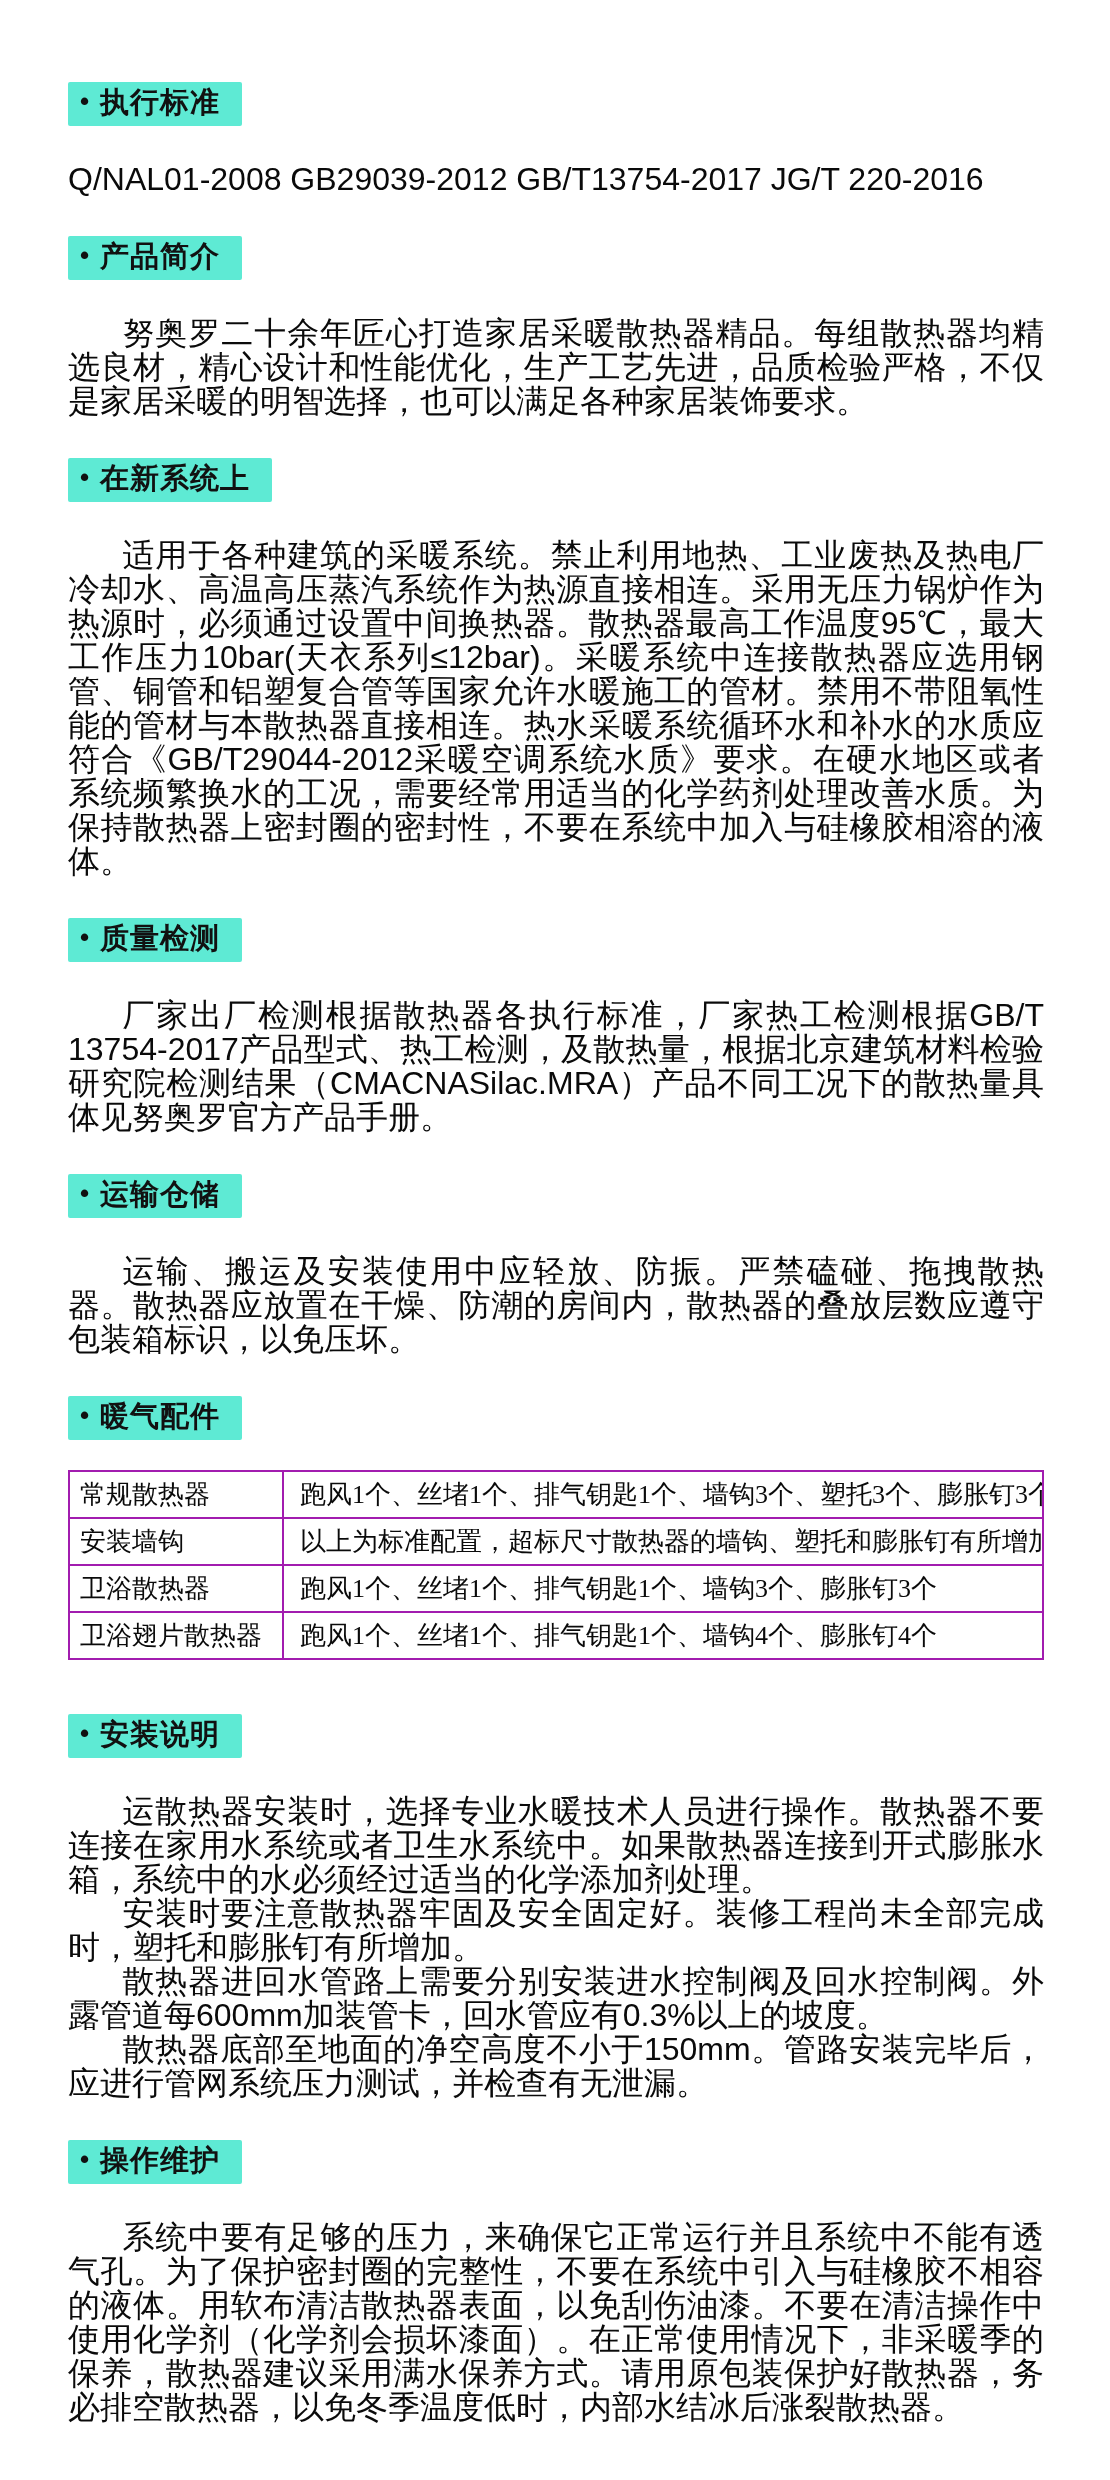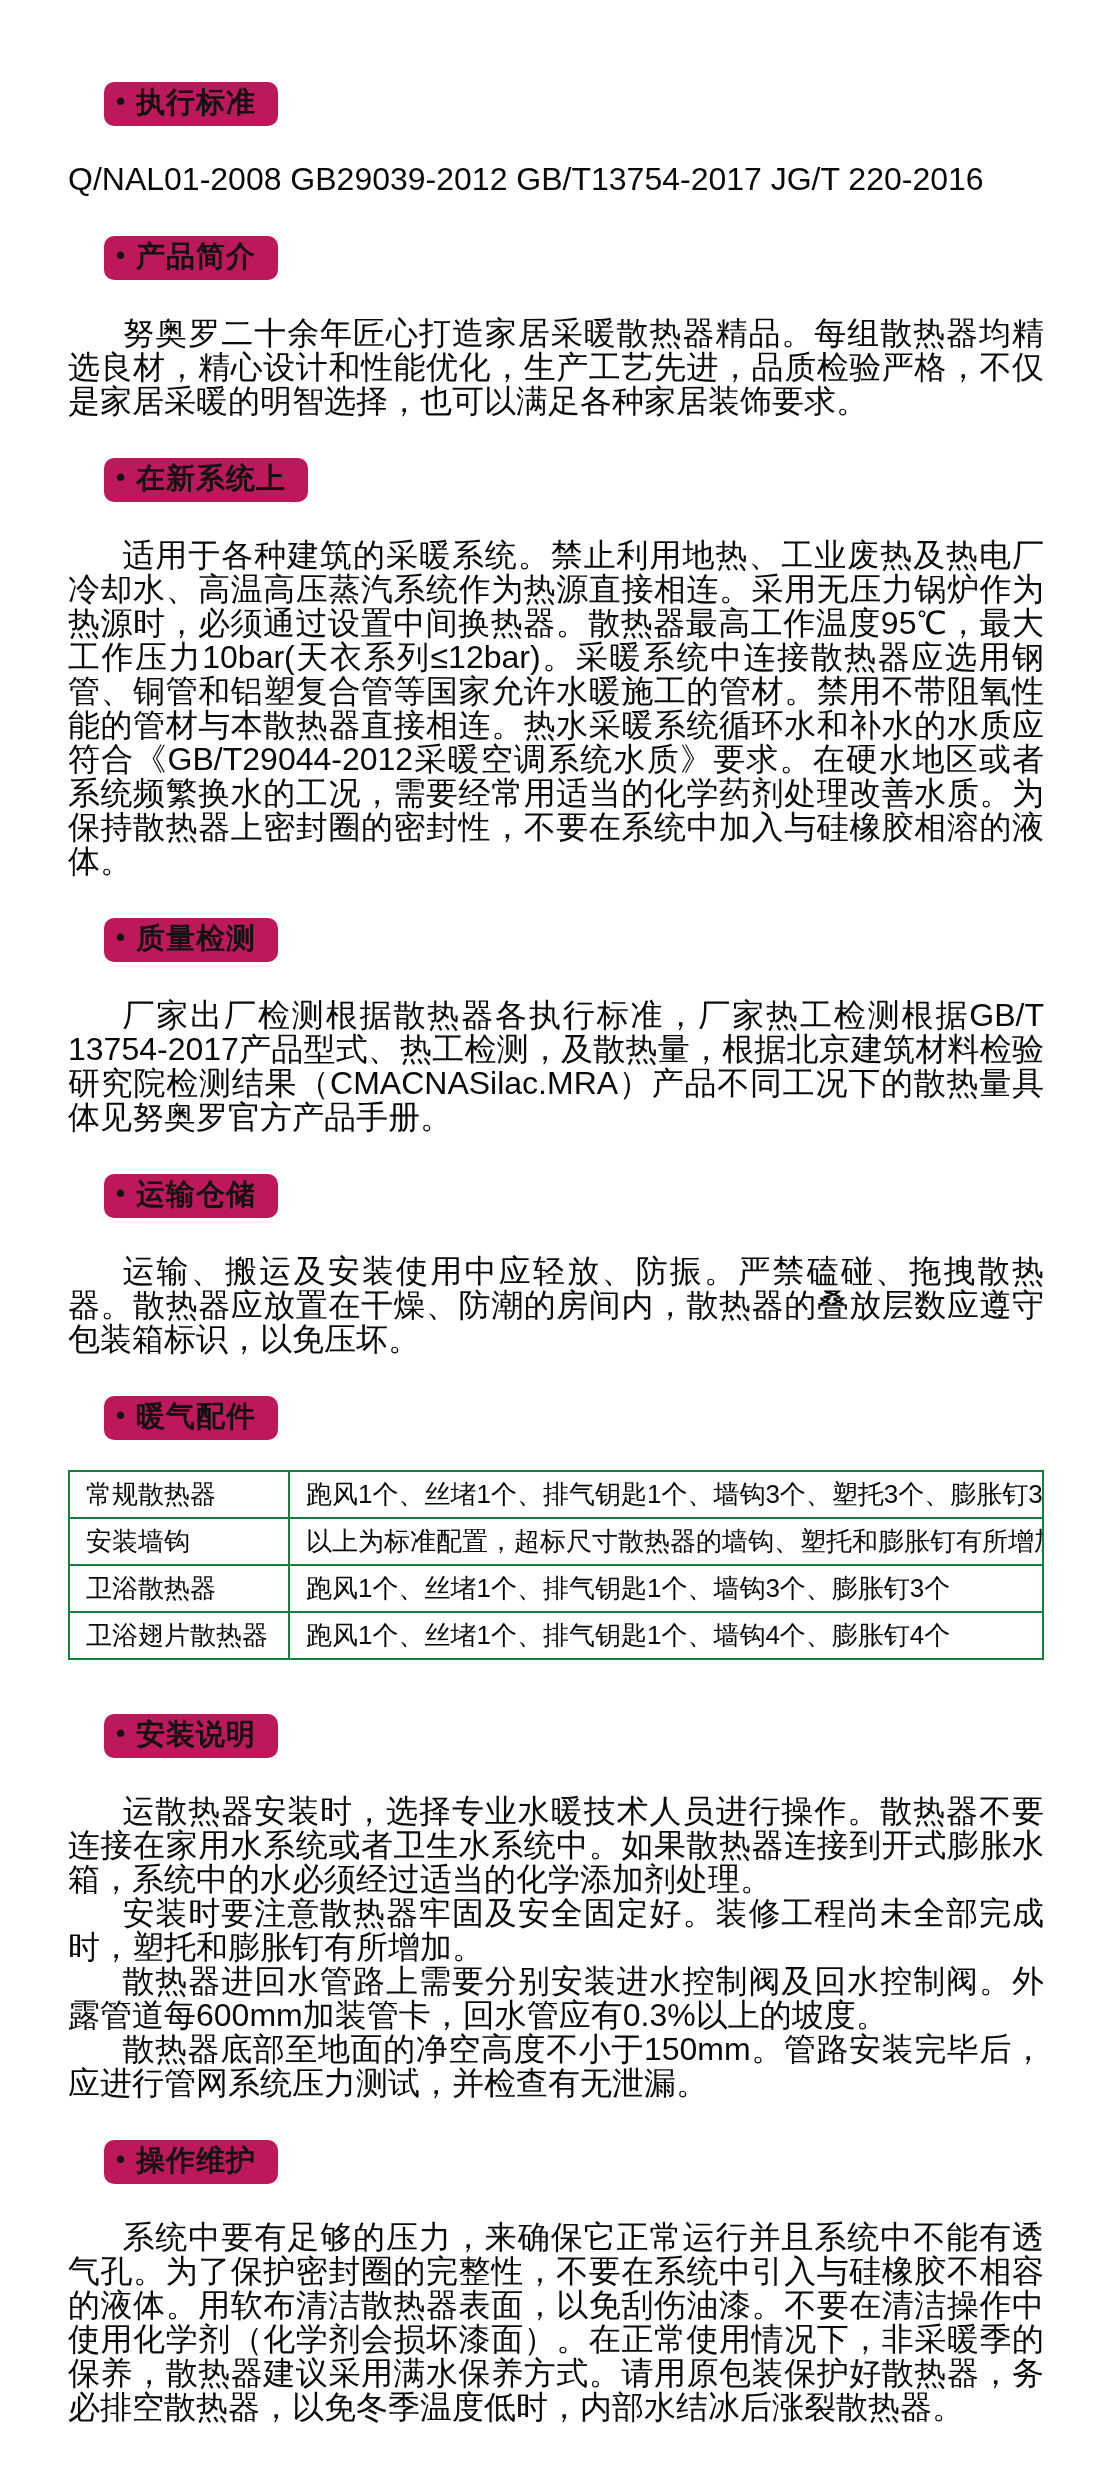--- a/index.html
+++ b/index.html
@@ -13,30 +13,29 @@
   }
   .page {
     box-sizing: border-box;
     width: 1110px;
     min-height: 2480px;
     padding: 82px 66px 100px 68px;
   }
   .sec { margin-bottom: 40px; }
   .badge {
     display: inline-block;
-    background: #be185d;
-    border-radius: 10px;
+    background: #5eead4;
+    border-radius: 2px;
     padding: 6px 22px 9px 12px;
     font-size: 29px;
     font-weight: 700;
     line-height: 1.0;
     color: #111111;
     margin-bottom: 36px;
     letter-spacing: 1px;
-    margin-left: 36px;
   }
   .badge .bullet {
     display: inline-block;
     font-size: 26px;
     margin-right: 10px;
     transform: translateY(-2px);
   }
   p.body {
     margin: 0;
     font-size: 32px;
@@ -46,28 +45,29 @@
   }
   p.body.indent { text-indent: 1.7em; }
   p.body.plain { text-align: left; }
   table.acc {
     border-collapse: collapse;
     width: 976px;
     table-layout: fixed;
     margin-top: -6px;
   }
   table.acc td {
-    border: 2px solid #15803d;
+    border: 2px solid #a21caf;
     font-size: 26px;
     color: #0a0a0a;
     height: 45px;
     vertical-align: middle;
-    padding: 0 6px 0 16px;
+    padding: 0 6px 0 10px;
     white-space: nowrap;
     overflow: hidden;
+    font-family: Liberation Serif, serif;
   }
   table.acc td.c1 { width: 196px; }
   table.acc td.c2 { padding-left: 16px; }
   .sec-accessories { margin-bottom: 54px; }
 </style>
 </head>
 <body>
 
 <div class="page">
 

